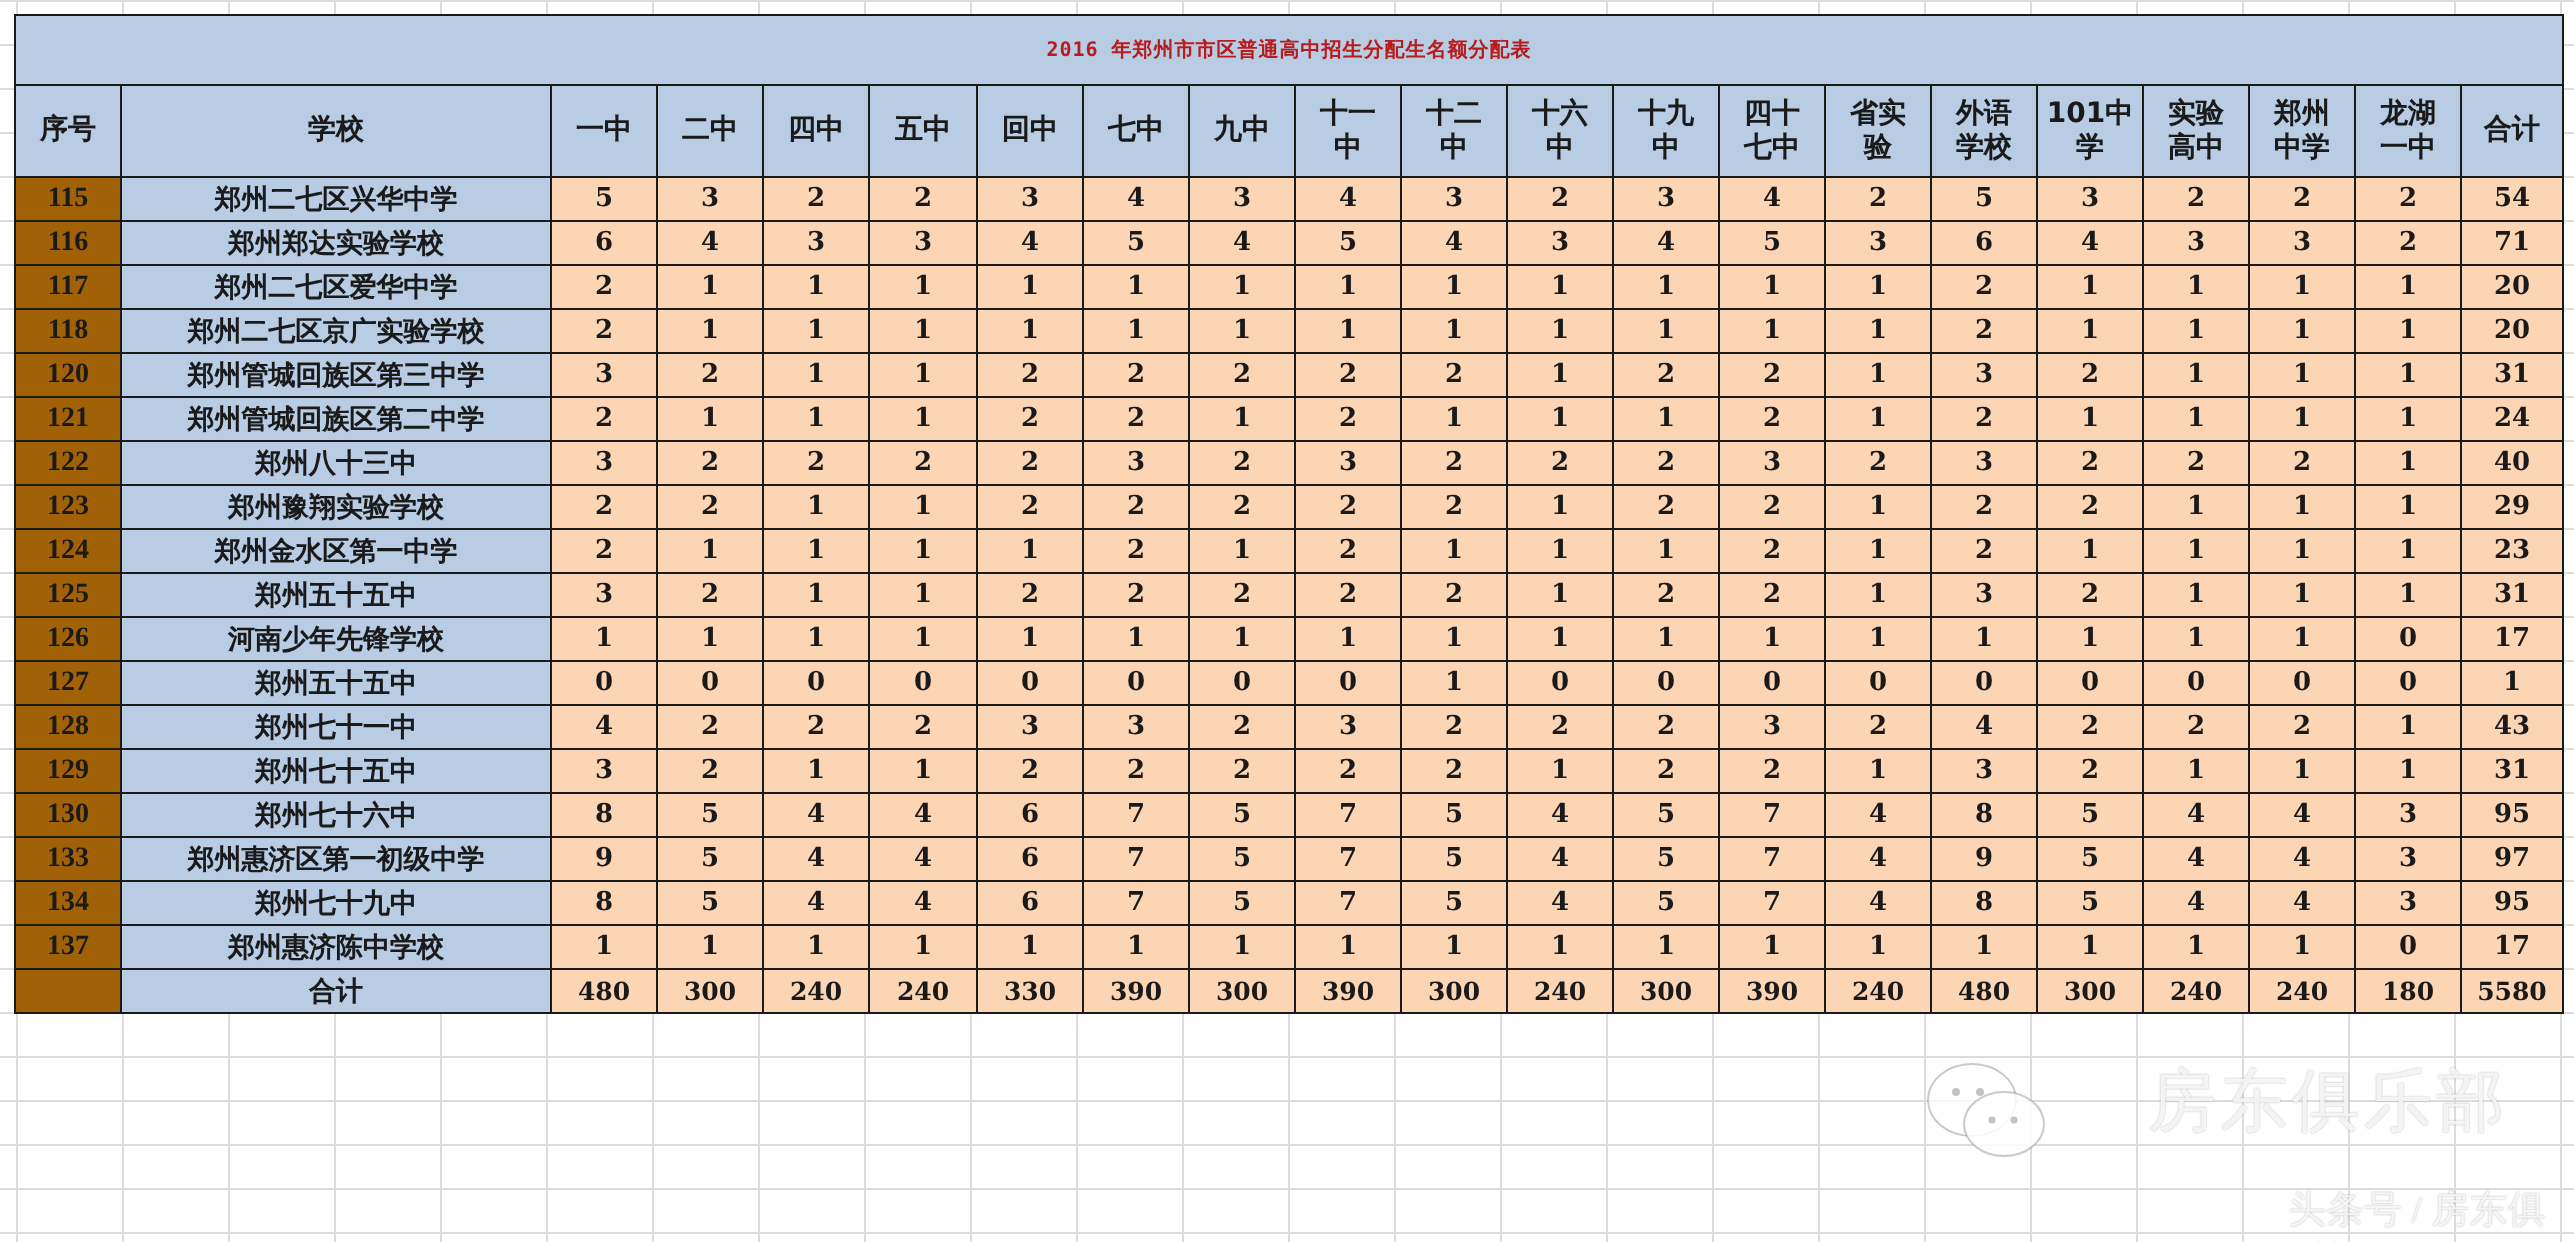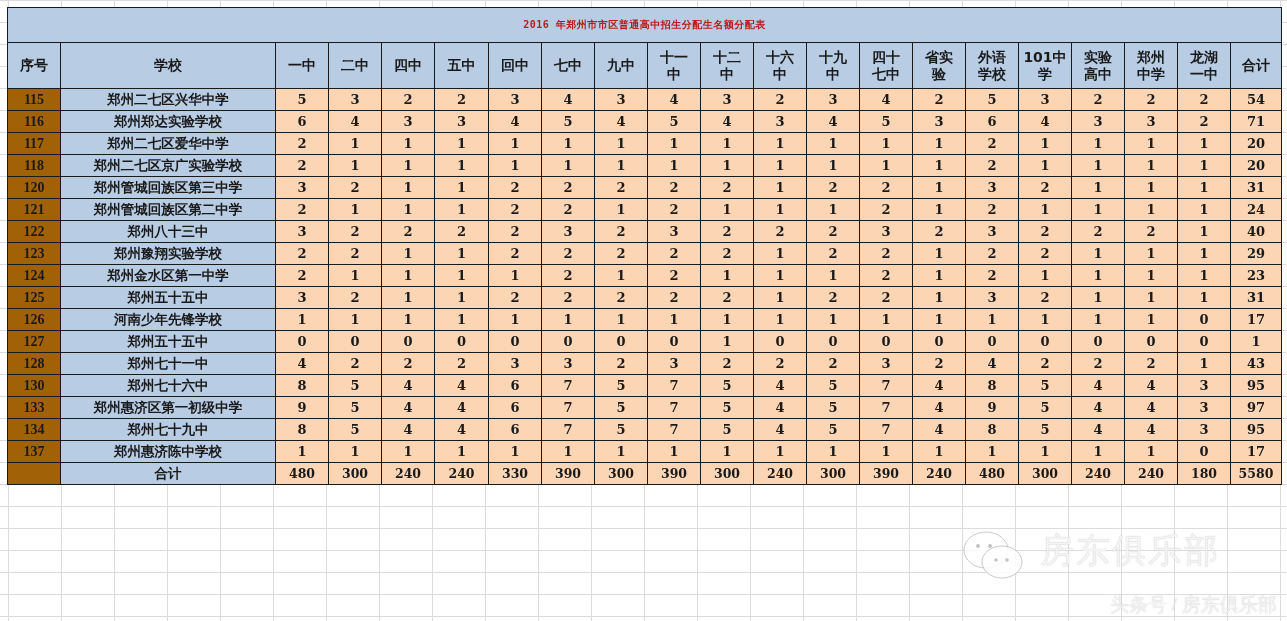--- a/index.html
+++ b/index.html
@@ -65,20 +65,21 @@
     background: #fcd5b4;
     font-size: 13px; font-weight: bold; color: #1a1a1a;
   }
   tr.total-row td { height: 21px; }
   tr.total-row .num { font-size: 12.5px; }
   .watermark {
     position: absolute; pointer-events: none;
     color: rgba(255,255,255,0.85);
     font-family: Liberation Serif, serif;
     text-shadow: 0 0 1px rgba(120,120,120,0.6);
+    margin-left: 34px;
   }
   .wm-main { left: 1040px; top: 528px; font-size: 34px; font-weight: normal; letter-spacing: 2px; }
   .wm-sub { left: 1110px; top: 592px; font-size: 19px; }
   .wm-icon { position: absolute; left: 962px; top: 528px; width: 64px; height: 56px; pointer-events: none; }
 </style>
 </head>
 <body>
 
 <div class="grid-bg"></div>
 
@@ -475,20 +476,43 @@
         <td class="num">2</td>
         <td class="num">2</td>
         <td class="num">3</td>
         <td class="num">2</td>
         <td class="num">4</td>
         <td class="num">2</td>
         <td class="num">2</td>
         <td class="num">2</td>
         <td class="num">1</td>
         <td class="num">43</td>
+      </tr>
+      <tr>
+        <td class="idx">129</td>
+        <td class="school">郑州七十五中</td>
+        <td class="num">3</td>
+        <td class="num">2</td>
+        <td class="num">1</td>
+        <td class="num">1</td>
+        <td class="num">2</td>
+        <td class="num">2</td>
+        <td class="num">2</td>
+        <td class="num">2</td>
+        <td class="num">2</td>
+        <td class="num">1</td>
+        <td class="num">2</td>
+        <td class="num">2</td>
+        <td class="num">1</td>
+        <td class="num">3</td>
+        <td class="num">2</td>
+        <td class="num">1</td>
+        <td class="num">1</td>
+        <td class="num">1</td>
+        <td class="num">31</td>
       </tr>
       <tr>
         <td class="idx">130</td>
         <td class="school">郑州七十六中</td>
         <td class="num">8</td>
         <td class="num">5</td>
         <td class="num">4</td>
         <td class="num">4</td>
         <td class="num">6</td>
         <td class="num">7</td>

